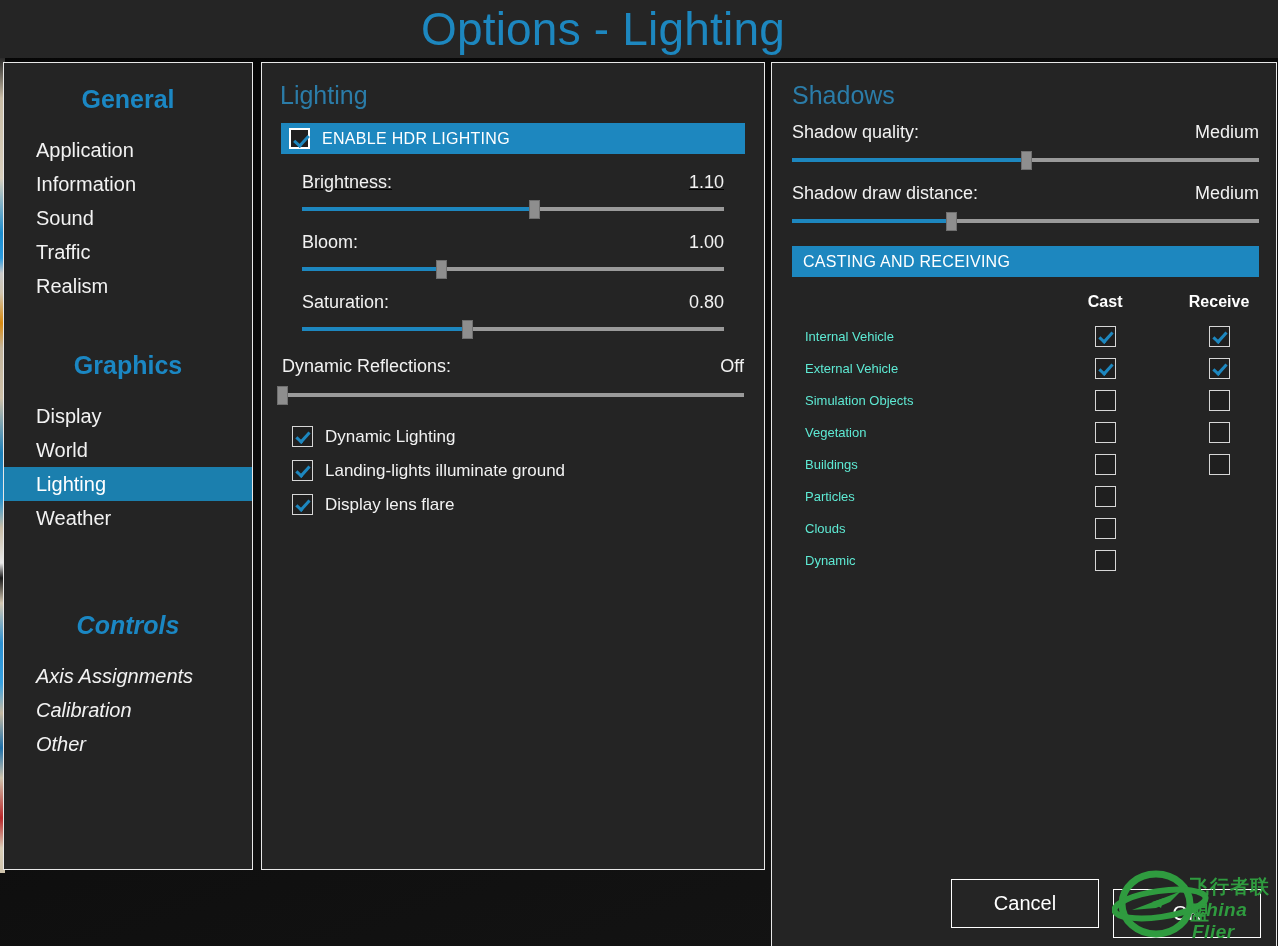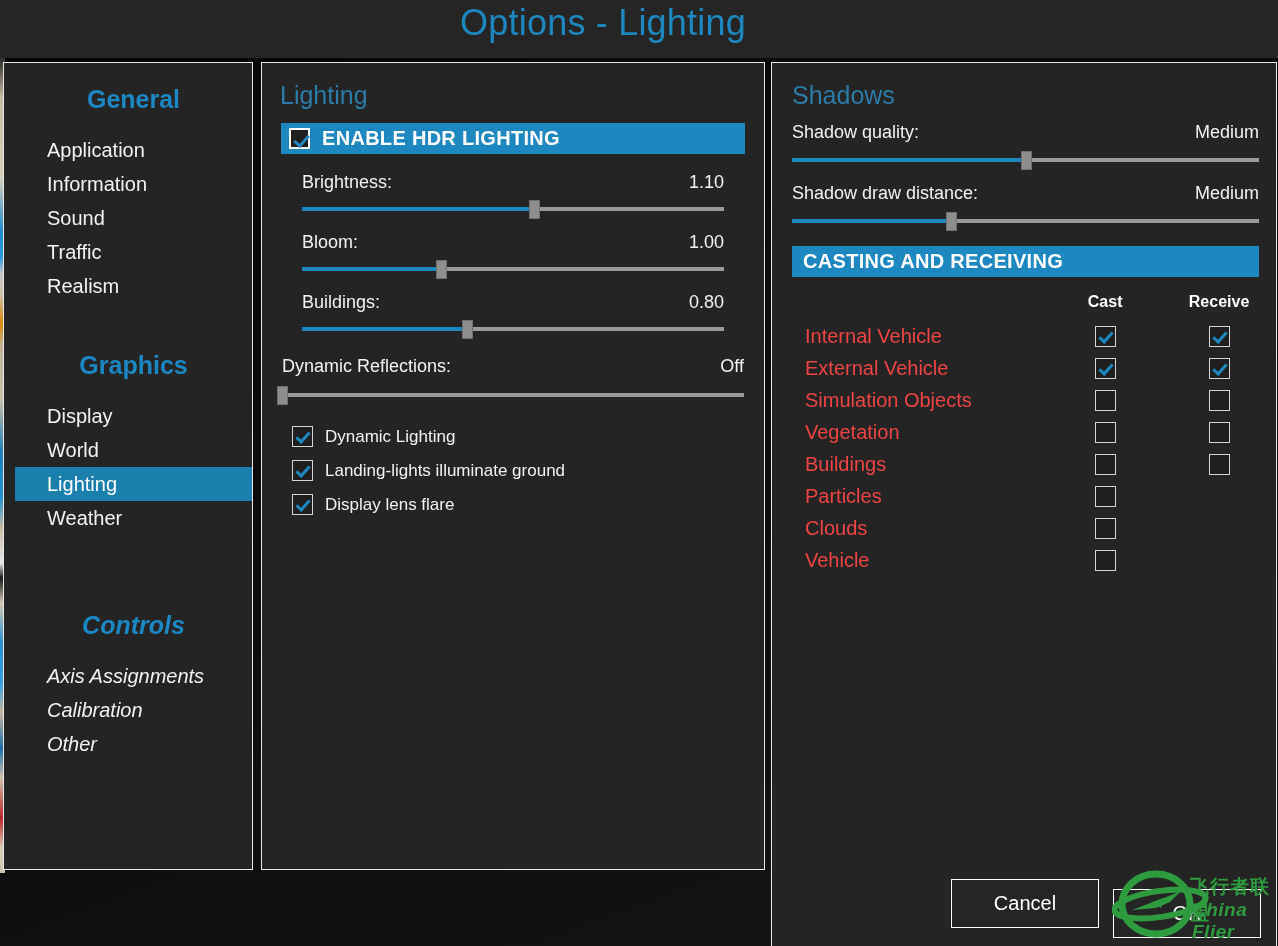--- a/index.html
+++ b/index.html
@@ -42,21 +42,21 @@
     left: 0; top: 0;
     width: 1278px; height: 58px;
     background: #252525;
     z-index: 2;
   }
   .title-text {
     position: absolute;
     left: 0; top: 2px;
     width: 1206px;
     text-align: center;
-    font-size: 36px;
+    font-size: 46px;
     color: #1d87bf;
     letter-spacing: 0.2px;
     font-weight: 400;
   }
 
   
   .panel {
     position: absolute;
     background: #242424;
     border: 1px solid #e8e8e8;
@@ -97,23 +97,22 @@
 
   
   .banner {
     background: #1d87bf;
     display: flex;
     align-items: center;
     height: 31px;
     color: #ffffff;
   }
   .banner-label {
-    font-size: 20px;
+    font-size: 16px;
     letter-spacing: 0.3px;
-    font-weight: bold;
   }
 
   
   .cb {
     width: 21px; height: 21px;
     border: 2px solid #ffffff;
     background: #1f1f1f;
     position: relative;
     flex: 0 0 auto;
     cursor: pointer;
@@ -187,22 +186,22 @@
     color: #ffffff;
     font-size: 16px;
     font-weight: bold;
   }
   .grid-row {
     display: flex;
     align-items: center;
     height: 32px;
   }
   .grid-row .rname {
-    color: #ef4444;
-    font-size: 20px;
+    color: #5eead4;
+    font-size: 13px;
     font-weight: 300;
     white-space: nowrap;
   }
   .col-cast    { width: 118px; display: flex; justify-content: center; }
   .col-receive { width: 118px; display: flex; justify-content: center; }
   .col-name    { width: 252px; }
 
   
   .btn {
     position: absolute;
@@ -252,21 +251,21 @@
 
 <div id="app">
 
   <div class="bg-sliver"></div>
 
   <div class="titlebar">
     <div class="title-text">Options - Lighting</div>
   </div>
 
   <div class="panel" id="sidebar-panel">
-    <div id="sidebar-body" style="padding-top:22px;margin-left:11px;">
+    <div id="sidebar-body" style="padding-top:22px;">
         <div style="margin-top: 0px;">
           <div class="sidebar-group-title">General</div>
           <div style="margin-top: 19px;">
             <div class="sidebar-item"><span>Application</span></div>
             <div class="sidebar-item"><span>Information</span></div>
             <div class="sidebar-item"><span>Sound</span></div>
             <div class="sidebar-item"><span>Traffic</span></div>
             <div class="sidebar-item"><span>Realism</span></div>
           </div>
         </div>
@@ -293,21 +292,21 @@
   <div class="panel" id="lighting-panel">
 
     <div class="section-title" style="margin:18px 0 0 18px;">Lighting</div>
 
     <div class="banner" style="margin:13px 19px 0 19px; padding-left:8px;">
       <div class="cb checked" id="hdr-cb"></div>
       <span class="banner-label" style="margin-left:12px;">ENABLE HDR LIGHTING</span>
     </div>
 
     <div id="lighting-sliders" style="margin:18px 40px 0 40px;">
-        <div style="margin-top: 0px;">
+        <div style="margin-top: 0px; text-decoration: underline;">
           <div class="slider-row">
             <span>Brightness:</span>
             <span>1.10</span>
           </div>
           <div class="slider-track" style="margin-top: 7px;">
             <div class="bar"></div>
             <div class="fill" style="width: 55%;"></div>
             <div class="thumb" style="left: 55%;"></div>
           </div>
         </div>
@@ -317,21 +316,21 @@
             <span>1.00</span>
           </div>
           <div class="slider-track" style="margin-top: 7px;">
             <div class="bar"></div>
             <div class="fill" style="width: 33%;"></div>
             <div class="thumb" style="left: 33%;"></div>
           </div>
         </div>
         <div style="margin-top: 14px;">
           <div class="slider-row">
-            <span>Buildings:</span>
+            <span>Saturation:</span>
             <span>0.80</span>
           </div>
           <div class="slider-track" style="margin-top: 7px;">
             <div class="bar"></div>
             <div class="fill" style="width: 39%;"></div>
             <div class="thumb" style="left: 39%;"></div>
           </div>
         </div>
       </div>
 
@@ -457,21 +456,21 @@
           <div class="col-receive"></div>
         </div>
         <div class="grid-row">
           <div class="col-name"><span class="rname">Clouds</span></div>
           <div class="col-cast">
             <div class="cb thin"></div>
           </div>
           <div class="col-receive"></div>
         </div>
         <div class="grid-row">
-          <div class="col-name"><span class="rname">Vehicle</span></div>
+          <div class="col-name"><span class="rname">Dynamic</span></div>
           <div class="col-cast">
             <div class="cb thin"></div>
           </div>
           <div class="col-receive"></div>
         </div>
       </div>
   </div>
 
   <div class="btn" id="cancel-btn">
     <span>Cancel</span>

